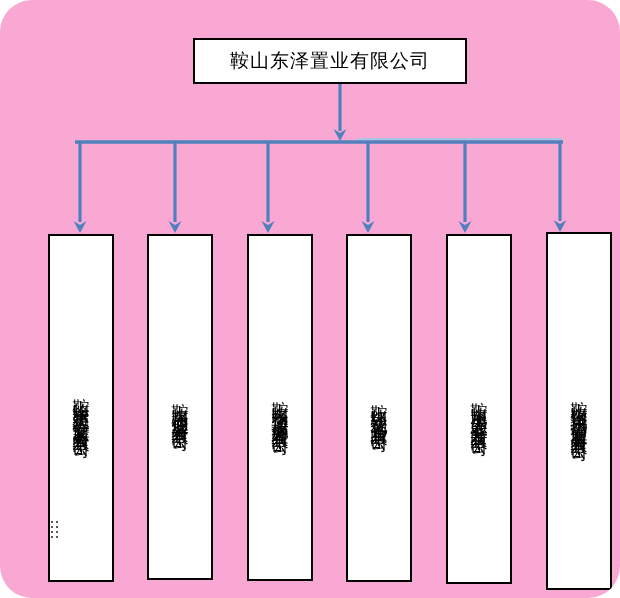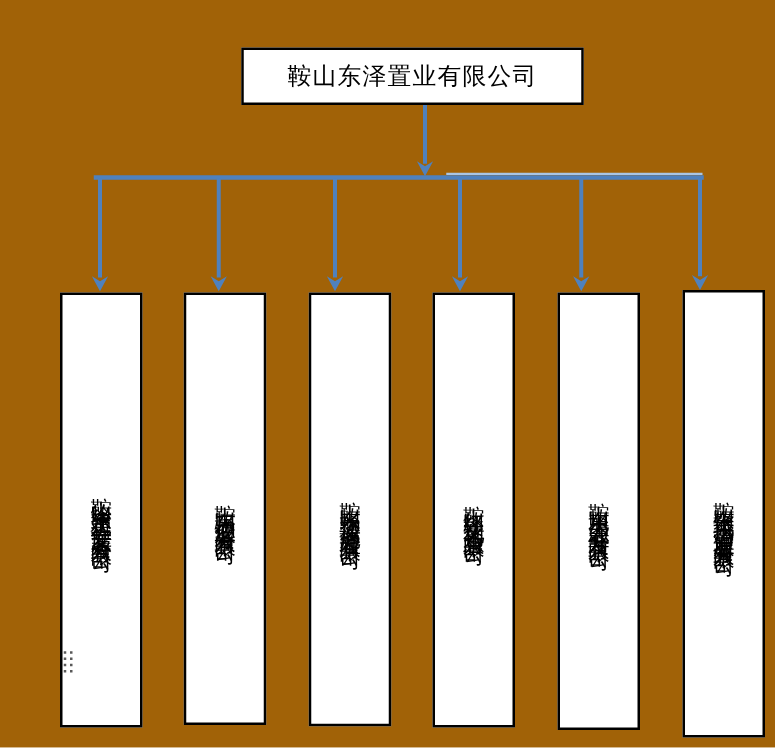--- a/index.html
+++ b/index.html
@@ -1,21 +1,22 @@
 <!DOCTYPE html>
 <html><head>
 <meta charset="utf-8">
 <style>
   html,body{margin:0;padding:0;background:#ffffff;}
   .canvas{
     position:relative;
     width:620px;height:598px;
-    background:#a16207;
+    background:#f9a8d4;
     font-family:"Liberation Serif", serif;
     overflow:hidden;
+    border-radius:32px;
   }
   .connector-svg{position:absolute;left:0;top:0;}
   .node{
     position:absolute;
     border:2px solid #000000;
     background:#ffffff;
     display:flex;
     align-items:center;
     justify-content:center;
     box-sizing:border-box;

